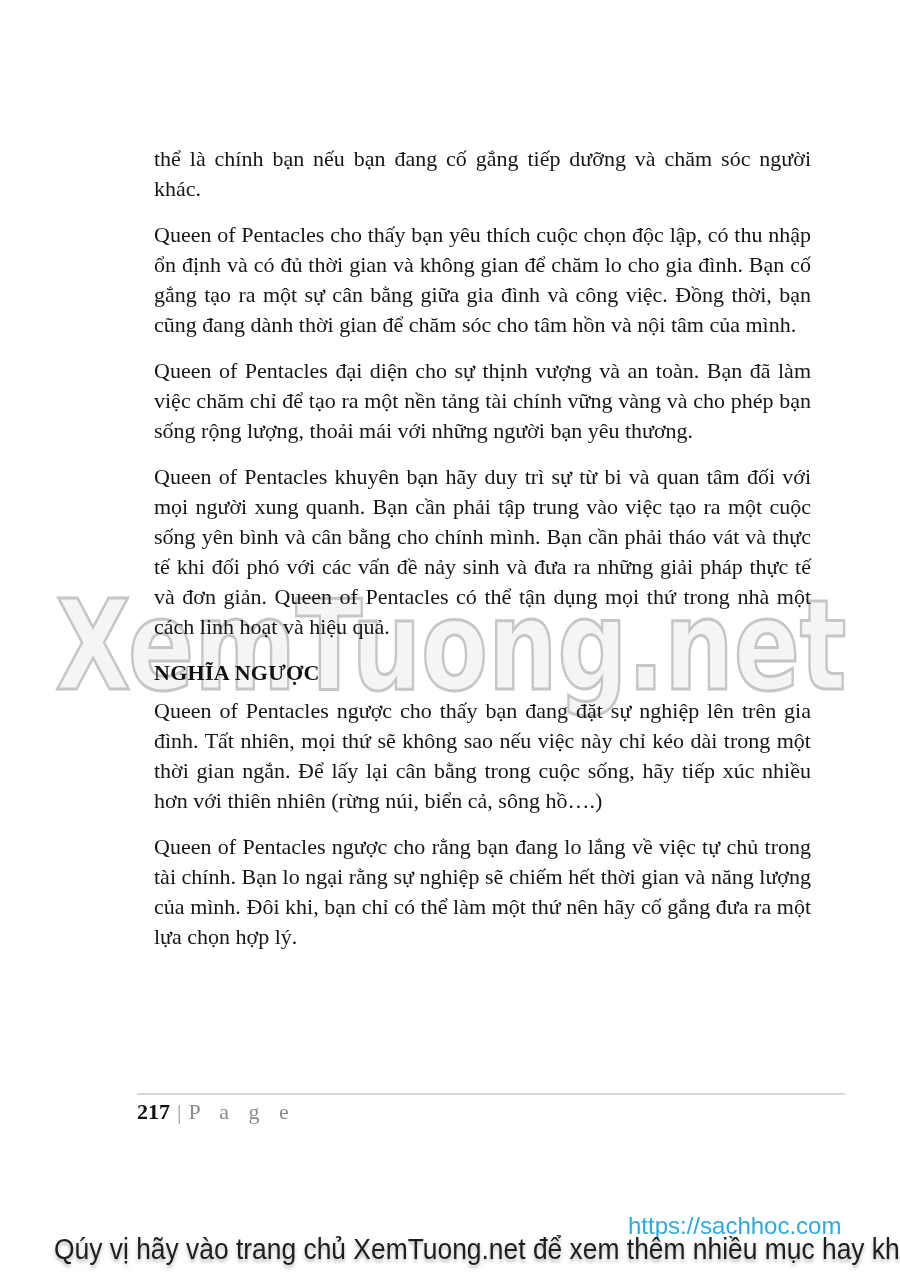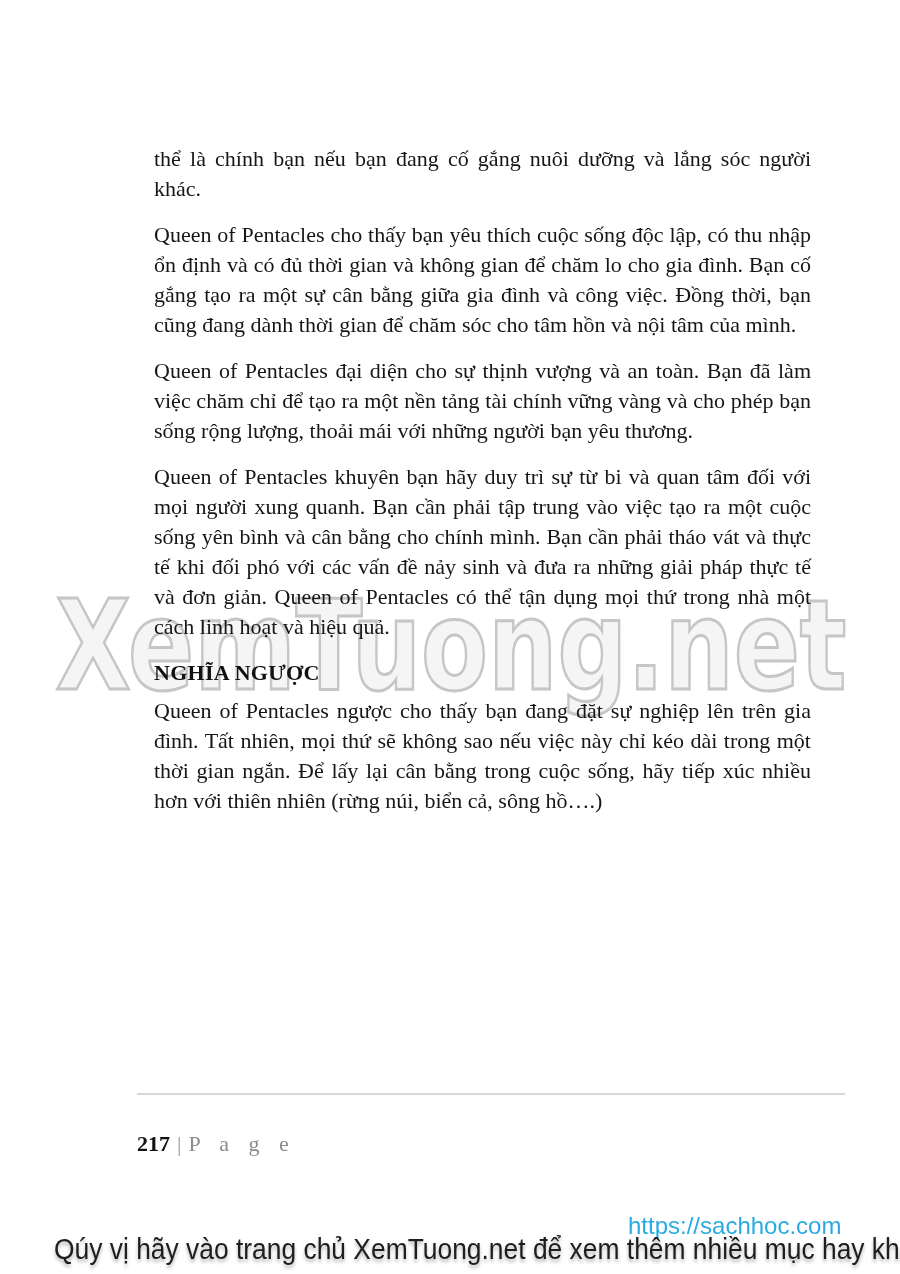--- a/index.html
+++ b/index.html
@@ -62,21 +62,20 @@
     background: #d8d8d8;
     z-index: 2;
   }
   .page-footer {
     position: absolute;
     left: 137px;
     top: 1099px;
     font-size: 22px;
     z-index: 2;
     font-family: "Liberation Serif", serif;
-    margin-top: 32px;
   }
   .page-num { font-weight: 700; color: #111111; }
   .page-sep { color: #9a9a9a; padding: 0 7px; font-weight: 400; }
   .page-word { color: #8c8c8c; letter-spacing: 7px; }
 
   
   .sachhoc-link {
     position: absolute;
     left: 628px;
     top: 1212px;
@@ -103,26 +102,27 @@
   }
 </style>
 </head>
 <body>
 
 <div class="page">
 
   <div class="watermark">XemTuong.net</div>
 
   <div class="content">
-    <p>thể là chính bạn nếu bạn đang cố gắng nuôi dưỡng và lắng sóc người khác.</p>
-    <p>Queen of Pentacles cho thấy bạn yêu thích cuộc sống độc lập, có thu nhập ổn định và có đủ thời gian và không gian để chăm lo cho gia đình. Bạn cố gắng tạo ra một sự cân bằng giữa gia đình và công việc. Đồng thời, bạn cũng đang dành thời gian để chăm sóc cho tâm hồn và nội tâm của mình.</p>
+    <p>thể là chính bạn nếu bạn đang cố gắng tiếp dưỡng và chăm sóc người khác.</p>
+    <p>Queen of Pentacles cho thấy bạn yêu thích cuộc chọn độc lập, có thu nhập ổn định và có đủ thời gian và không gian để chăm lo cho gia đình. Bạn cố gắng tạo ra một sự cân bằng giữa gia đình và công việc. Đồng thời, bạn cũng đang dành thời gian để chăm sóc cho tâm hồn và nội tâm của mình.</p>
     <p>Queen of Pentacles đại diện cho sự thịnh vượng và an toàn. Bạn đã làm việc chăm chỉ để tạo ra một nền tảng tài chính vững vàng và cho phép bạn sống rộng lượng, thoải mái với những người bạn yêu thương.</p>
     <p>Queen of Pentacles khuyên bạn hãy duy trì sự từ bi và quan tâm đối với mọi người xung quanh. Bạn cần phải tập trung vào việc tạo ra một cuộc sống yên bình và cân bằng cho chính mình. Bạn cần phải tháo vát và thực tế khi đối phó với các vấn đề nảy sinh và đưa ra những giải pháp thực tế và đơn giản. Queen of Pentacles có thể tận dụng mọi thứ trong nhà một cách linh hoạt và hiệu quả.</p>
     <h2>NGHĨA NGƯỢC</h2>
     <p>Queen of Pentacles ngược cho thấy bạn đang đặt sự nghiệp lên trên gia đình. Tất nhiên, mọi thứ sẽ không sao nếu việc này chỉ kéo dài trong một thời gian ngắn. Để lấy lại cân bằng trong cuộc sống, hãy tiếp xúc nhiều hơn với thiên nhiên (rừng núi, biển cả, sông hồ….)</p>
+    <p>Queen of Pentacles ngược cho rằng bạn đang lo lắng về việc tự chủ trong tài chính. Bạn lo ngại rằng sự nghiệp sẽ chiếm hết thời gian và năng lượng của mình. Đôi khi, bạn chỉ có thể làm một thứ nên hãy cố gắng đưa ra một lựa chọn hợp lý.</p>
   </div>
 
   <div class="footer-rule"></div>
 
   <div class="page-footer">
     <span class="page-num">217</span><span class="page-sep">|</span><span class="page-word">P a g e</span>
   </div>
 
   <a class="sachhoc-link" href="#">https://sachhoc.com</a>
 

